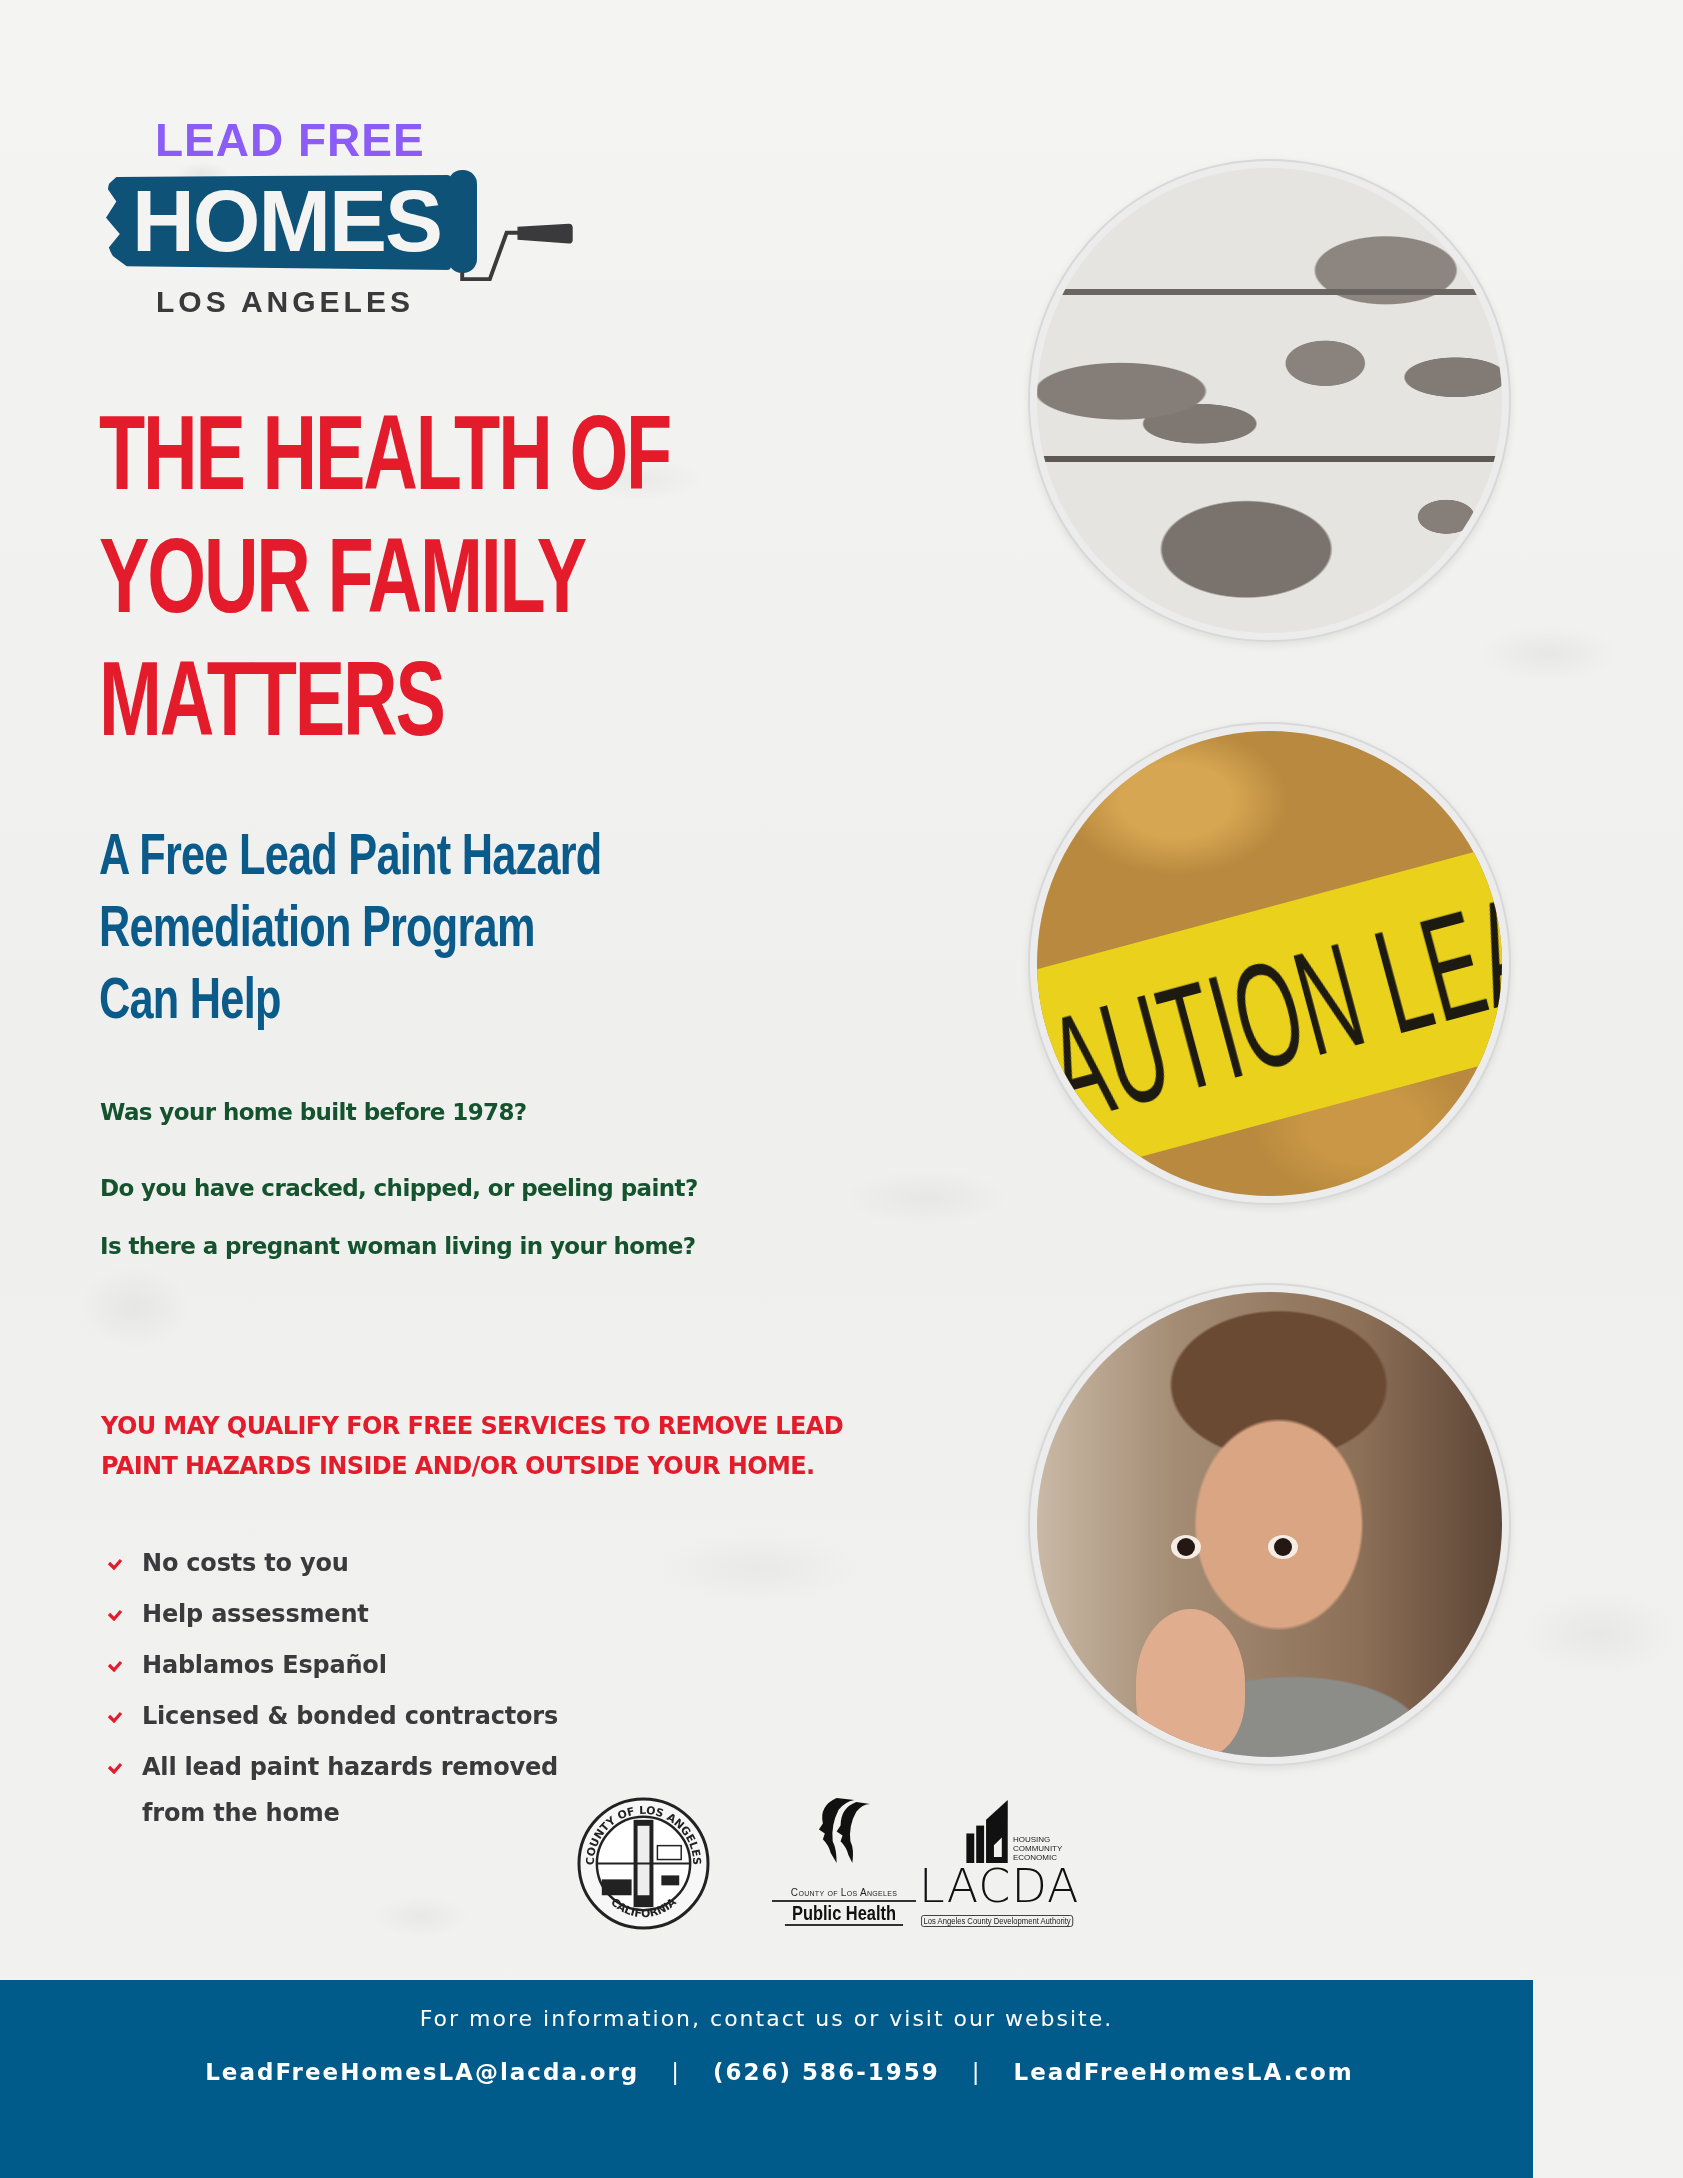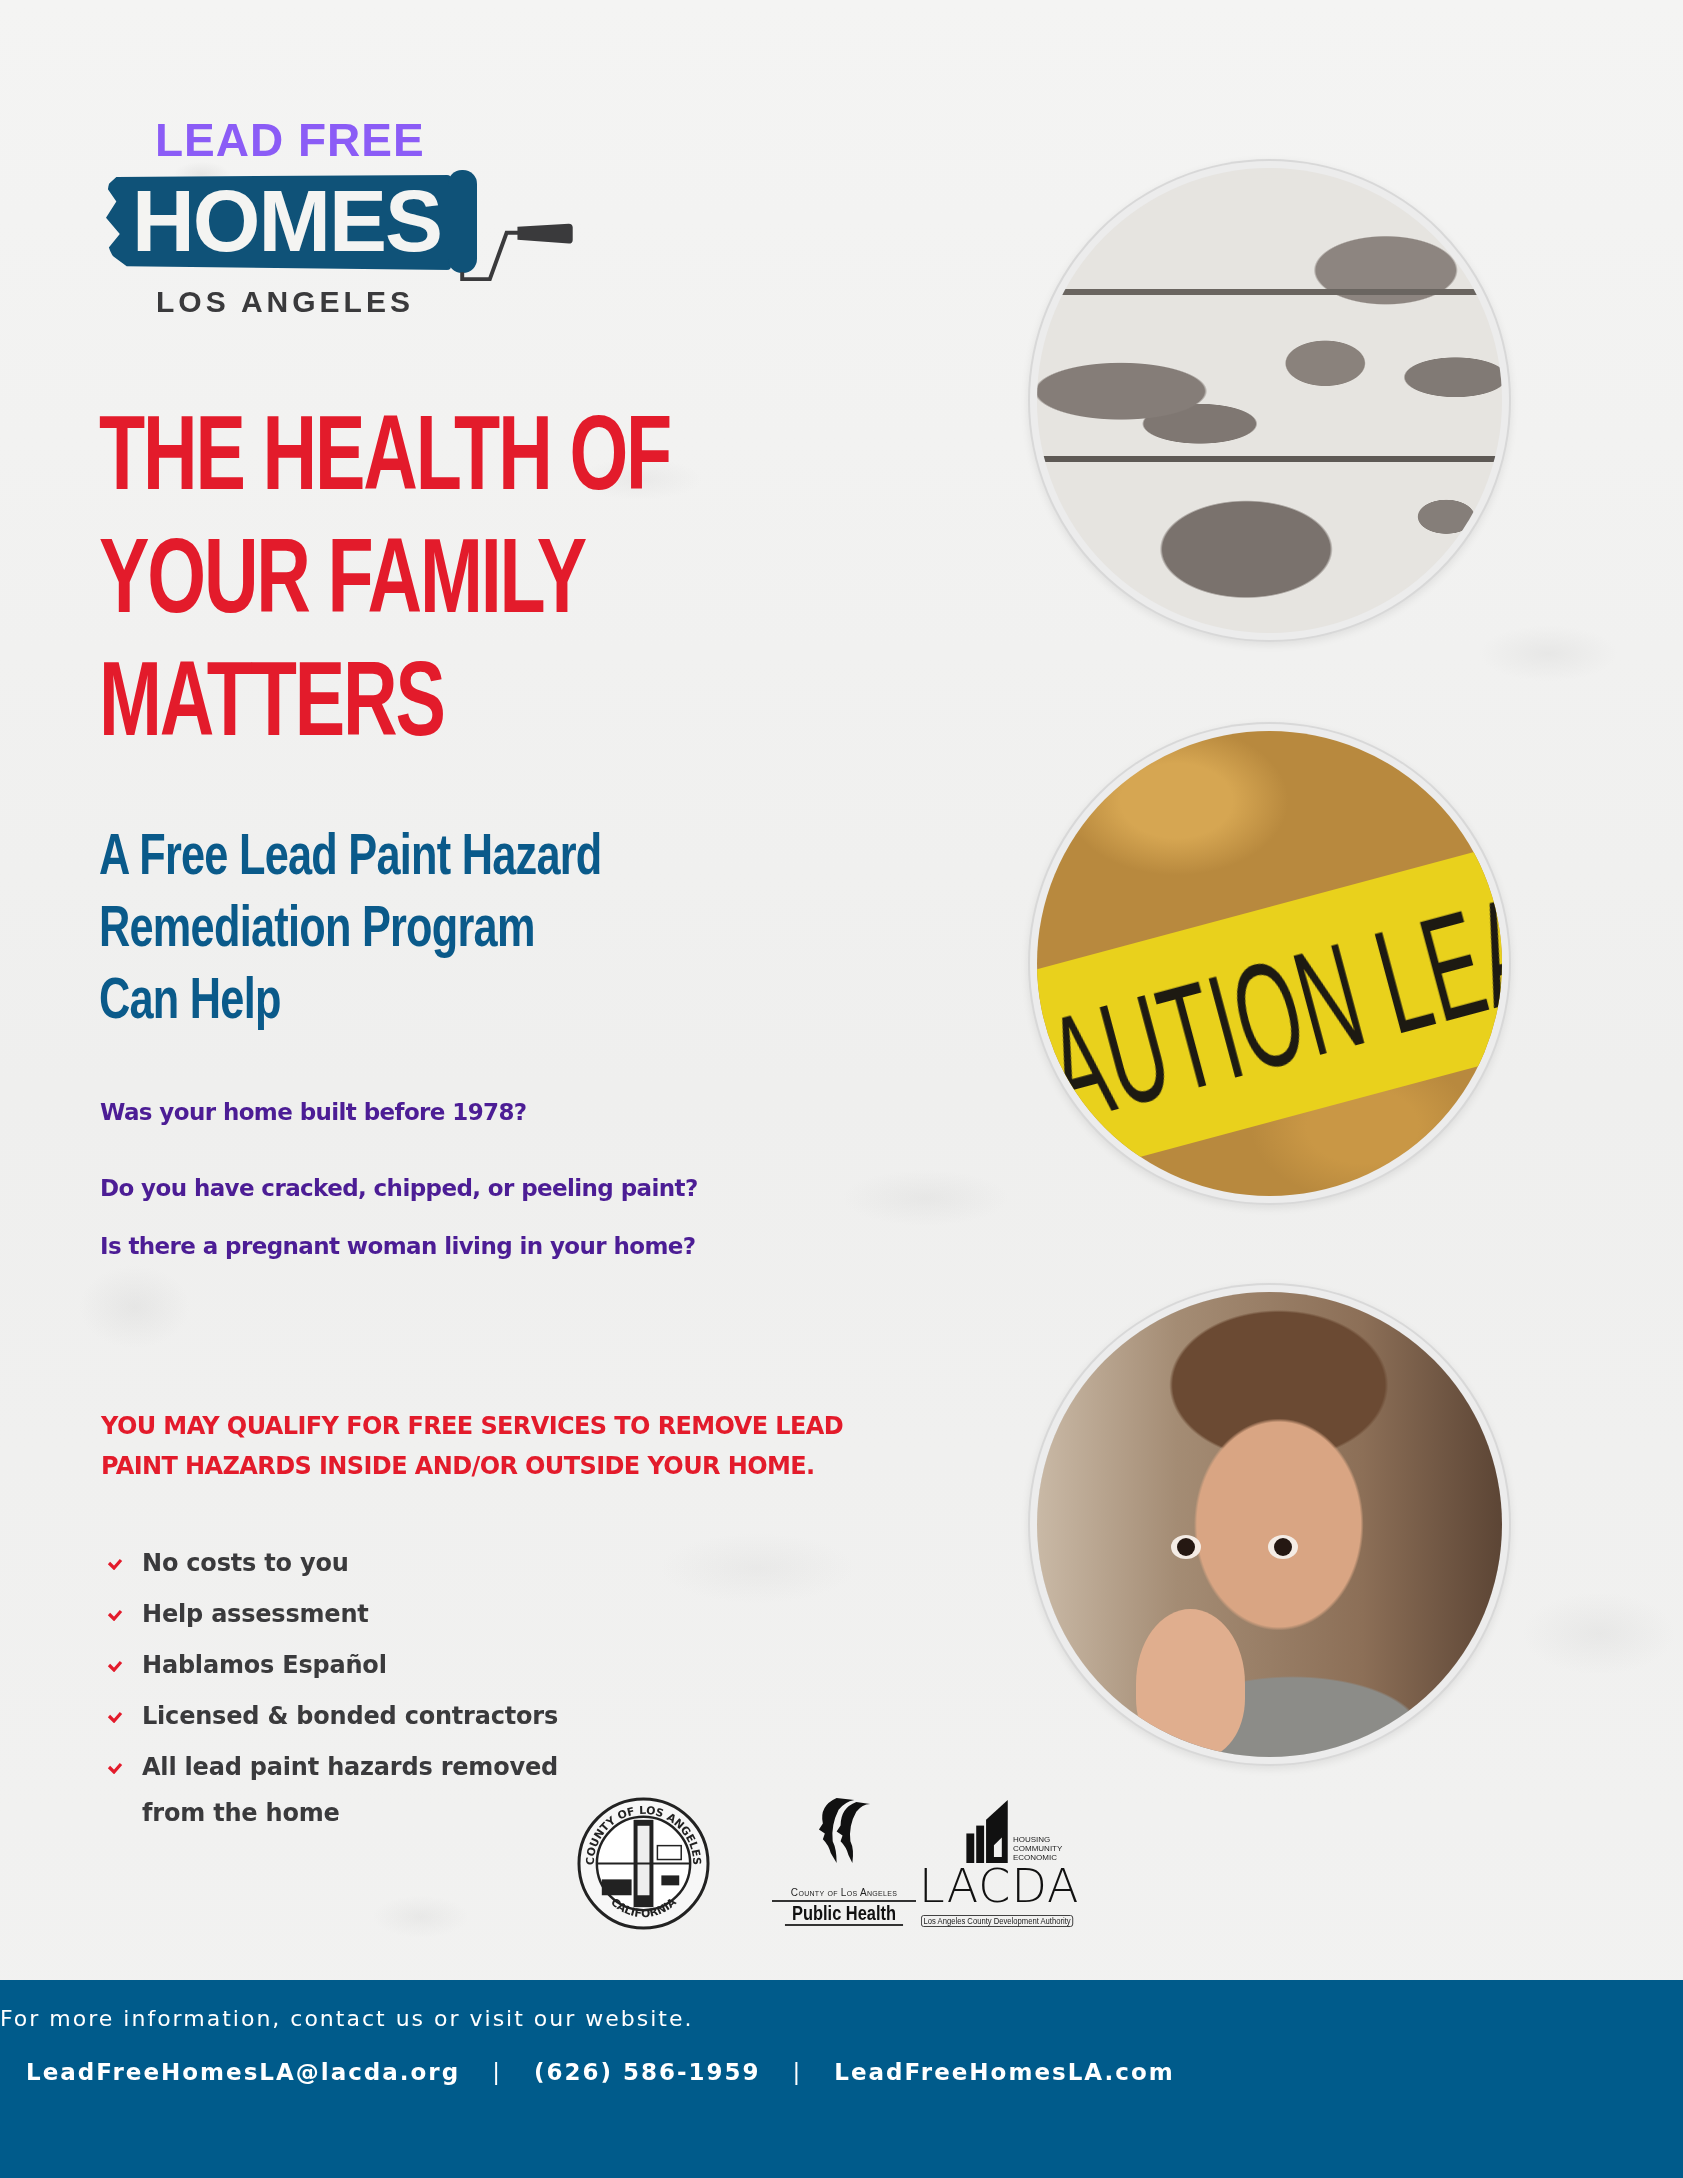--- a/index.html
+++ b/index.html
@@ -64,21 +64,21 @@
     font-size: 57px; line-height: 72px; color: #0a5a8a;
     letter-spacing: -1px; transform: scaleX(0.76); transform-origin: left top;
     white-space: nowrap;
   }
   .subhead span { display: block; }
 
   
   .questions { position: absolute; left: 100px; top: 1093px; width: 752px; }
   .questions p {
     margin: 0; font-family: "DejaVu Sans", sans-serif; font-weight: 700;
-    font-size: 23px; line-height: 39px; color: #4c1d95; letter-spacing: -0.6px;
+    font-size: 23px; line-height: 39px; color: #14532d; letter-spacing: -0.6px;
   }
   .questions p.q0 { margin-bottom: 37px; }
   .questions p.q1 { margin-bottom: 19px; }
   .questions p.q2 { margin-bottom: 18px; }
 
   .qualify {
     position: absolute; left: 101px; top: 1406px; width: 772px; margin: 0;
     font-family: "DejaVu Sans", sans-serif; font-weight: 700;
     font-size: 24px; line-height: 40px; color: #e31b2b; letter-spacing: -0.6px;
   }
@@ -168,22 +168,22 @@
     letter-spacing: 1px; color: #111; line-height: 46px;
   }
   .lacda .full {
     position: absolute; left: 2px; top: 115px; border: 1px solid #333; border-radius: 3px;
     font-family: "Liberation Sans", sans-serif; font-size: 9px; padding: 0 2px; color: #222;
     transform: scaleX(0.85); transform-origin: left; white-space: nowrap;
   }
 
   
   .footer {
-    position: absolute; left: 0; top: 1980px; width: 1683px; height: 198px;
-    background: #005b8b; color: #ffffff; 
+    position: absolute; left: 0; top: 1980px; width: 1533px; height: 198px;
+    background: #005b8b; color: #ffffff; text-align: center;
   }
   .footer .info {
     position: absolute; left: 0; right: 0; top: 26px;
     font-family: "DejaVu Sans", sans-serif; font-size: 22px; letter-spacing: 2px;
   }
   .footer .contacts {
     position: absolute; left: 0; right: 0; top: 79px;
     font-family: "DejaVu Sans", sans-serif; font-weight: 700; font-size: 23px; letter-spacing: 2px; padding-left: 26px;
   }
   .footer .sep { margin: 0 22px; font-weight: 400; }

